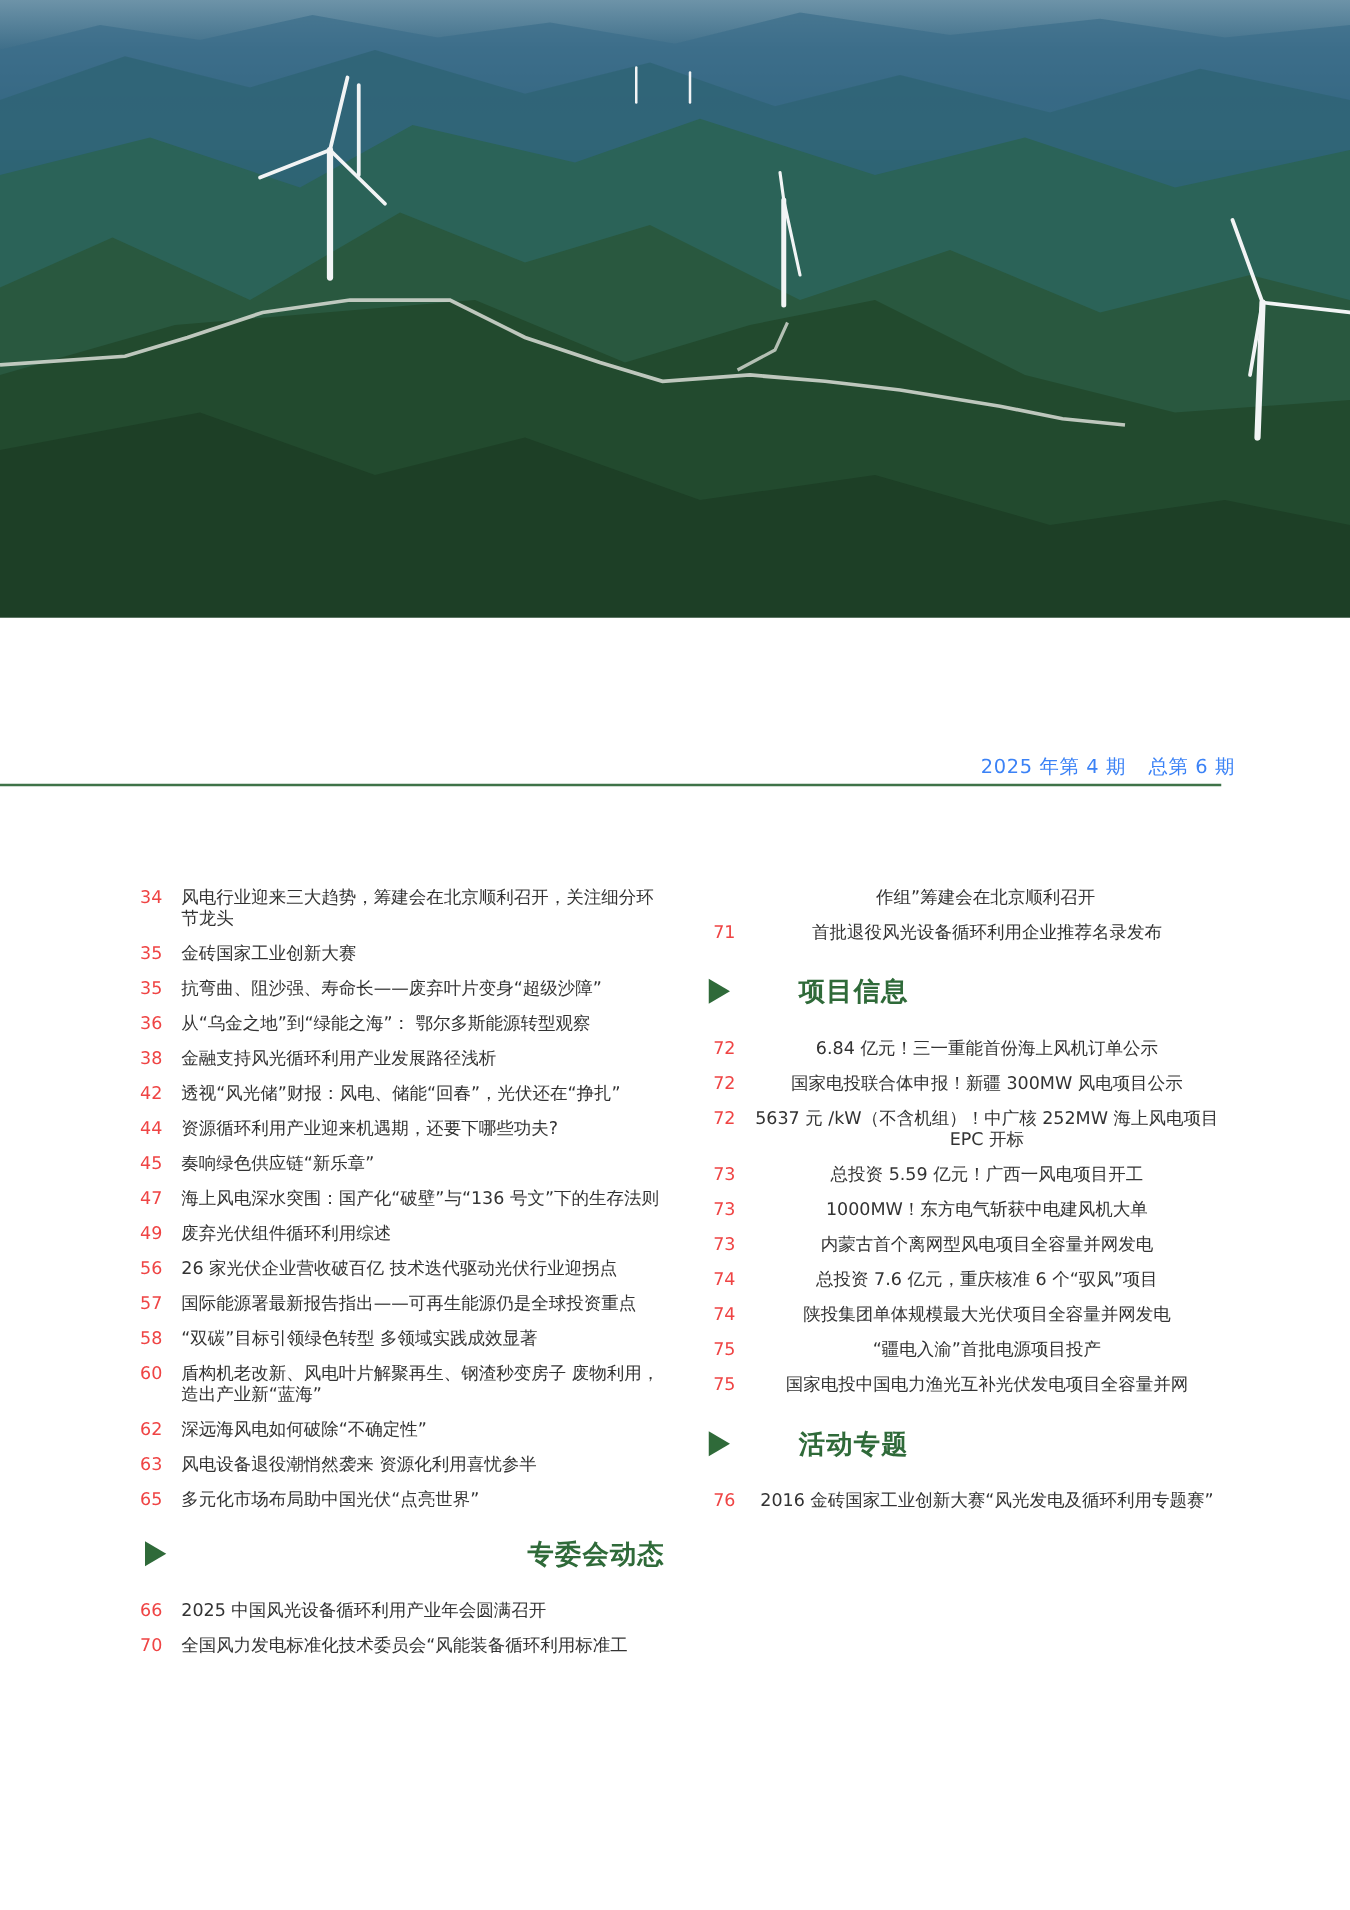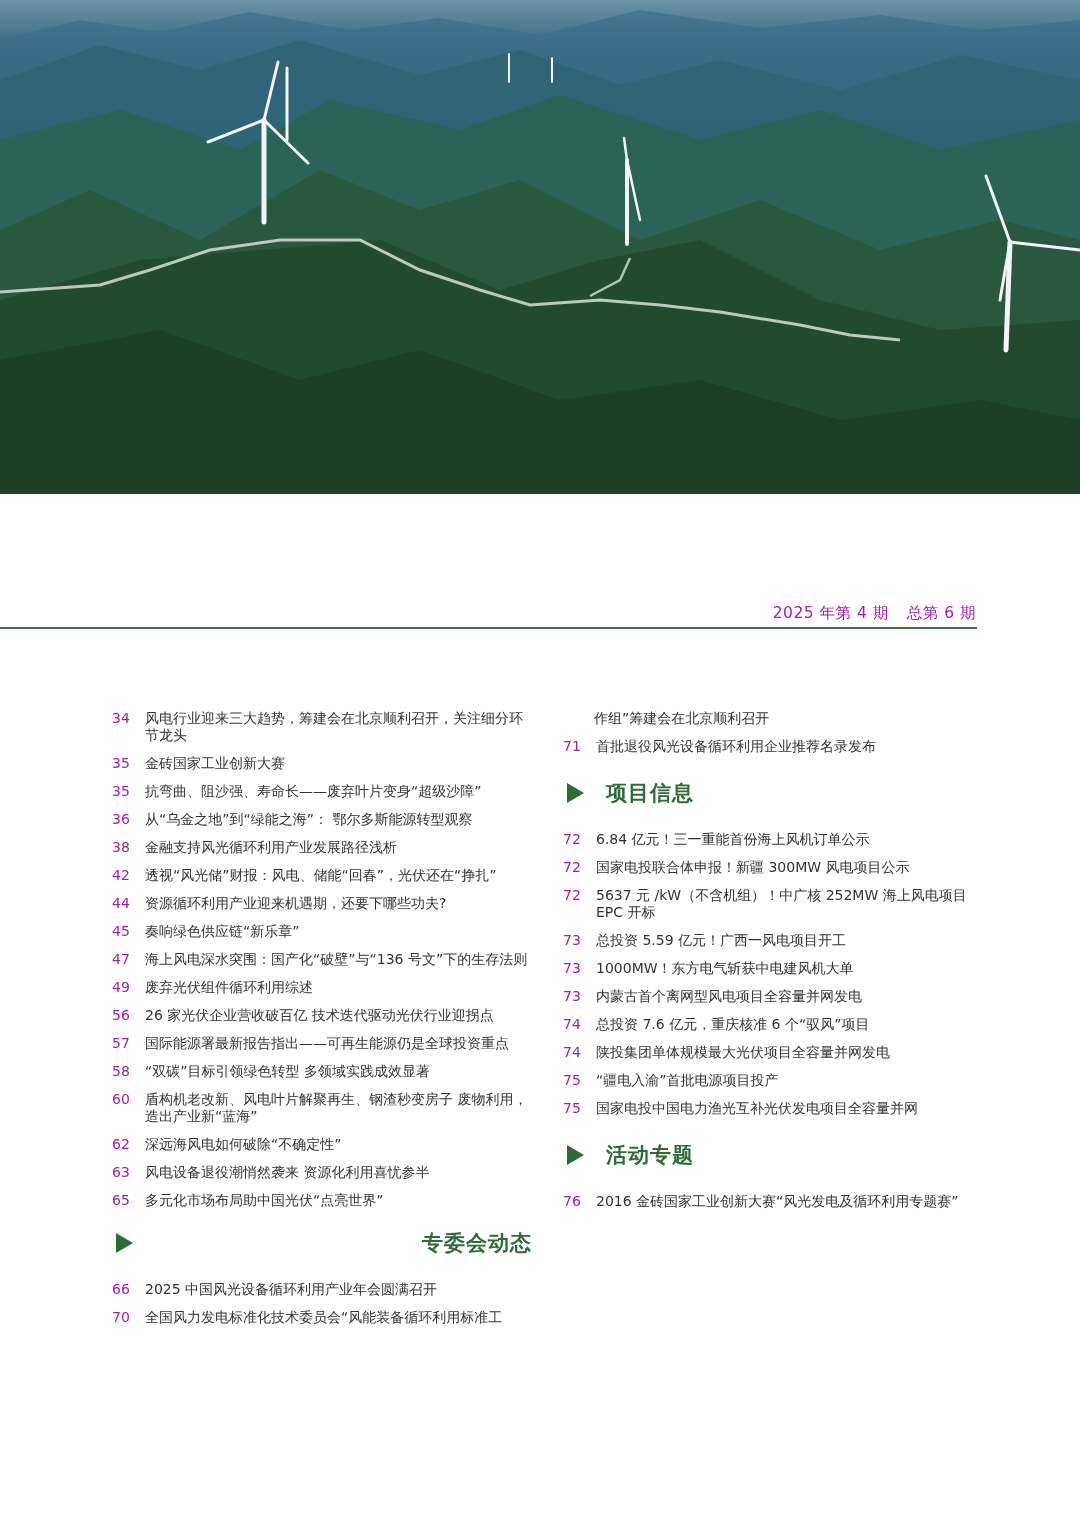--- a/index.html
+++ b/index.html
@@ -9,37 +9,37 @@
       font-family: "DejaVu Sans", "Liberation Sans", sans-serif;
       color: #3a3a3a;
     }
     .hero {
       position: absolute; left: 0; top: 0; width: 1080px; height: 494px;
       overflow: hidden;
       background: linear-gradient(180deg, #6d93a8 0%, #3f6f8a 8%, #2d6079 16%, #2a6470 26%, #2b6656 38%, #275a3e 52%, #20472d 68%, #1d3f27 84%, #1a3a23 100%);
     }
     .hero svg { position: absolute; left: 0; top: 0; }
     .issue {
-      position: absolute; right: 104px; top: 603px;
-      font-size: 15.5px; color: #a21caf; letter-spacing: 0.5px;
+      position: absolute; right: 92px; top: 603px;
+      font-size: 15.5px; color: #3b82f6; letter-spacing: 0.5px;
     }
     .issue span + span { margin-left: 18px; }
     .rule {
       position: absolute; left: 0; top: 627px; width: 977px; height: 2px;
       background: #3f7348;
     }
     .col { position: absolute; top: 710px; width: 420px; }
     .col.left { left: 112px; }
-    .col.right { left: 563px; }
+    .col.right { left: 563px; text-align: center; }
     .entry { display: flex; font-size: 14px; line-height: 17px; margin-bottom: 11px; color: #333; }
-    .entry .pg { width: 33px; flex: none; color: #a21caf; }
+    .entry .pg { width: 33px; flex: none; color: #ef4444; }
     .entry .tt { flex: 1; }
     .cont { padding-left: 31px; font-size: 14px; line-height: 17px; margin-bottom: 11px; color: #333; }
     .section {
-      display: flex; align-items: center; margin: 24px 0 24px 0;
+      display: flex; align-items: center; margin: 24px 0 24px 0; gap: 33px;
     }
     .section .tri {
       width: 0; height: 0; border-top: 10px solid transparent; border-bottom: 10px solid transparent;
       border-left: 17px solid #2f6a39; margin-left: 4px; margin-right: 22px;
     }
     .section .st { font-size: 21px; font-weight: bold; color: #2f6a39; letter-spacing: 1px; }
     .section.first { margin-top: 20px; justify-content: space-between; }
   </style>
 </head>
 <body>

